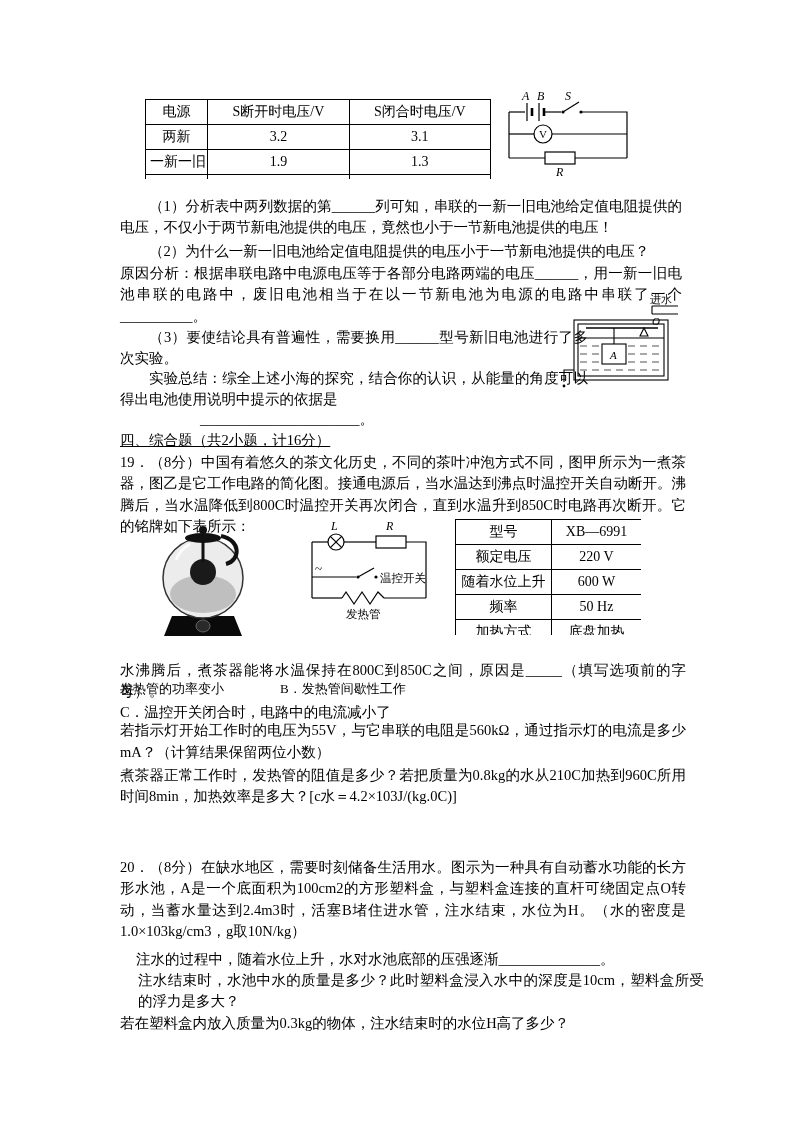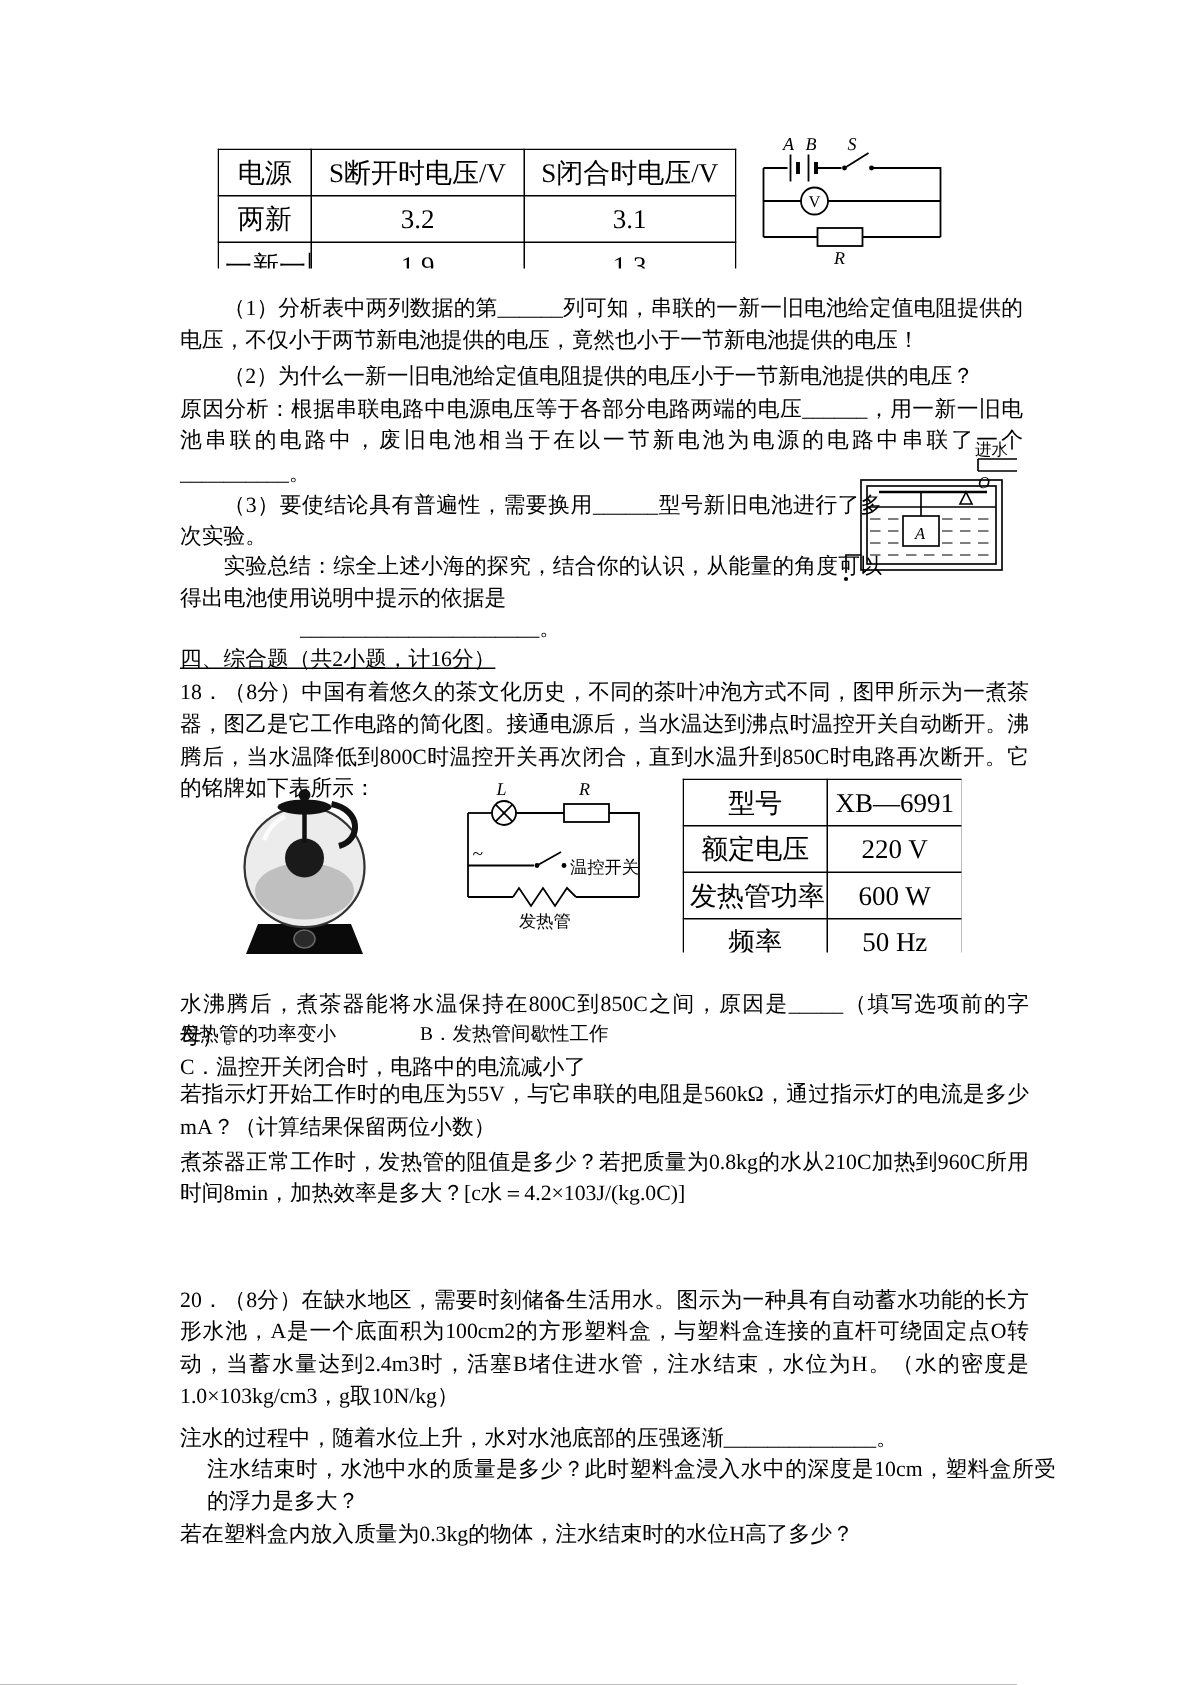--- a/index.html
+++ b/index.html
@@ -18,21 +18,21 @@
     line-height:21.5px;
     text-align:justify;
     white-space:normal;
   }
   .indent{text-indent:2em;}
   
   .vt-wrap{position:absolute;left:145px;top:99px;width:346px;height:80px;overflow:hidden;}
   table.data{border-collapse:collapse;width:100%;table-layout:fixed;}
   table.data th, table.data td{
     border:1px solid #000;
-    font-size:18px;
+    font-size:14px;
     font-weight:normal;
     padding:3px 4px;
     text-align:center;
     white-space:nowrap;
     overflow:hidden;
   }
   .vt-wrap th{height:18px;}
   .vt-wrap td{height:15px;}
   
   .np-wrap{position:absolute;left:455px;top:519px;width:186px;height:116px;overflow:hidden;}
@@ -134,21 +134,21 @@
         <path d="M18,78 H8 V90"></path>
       </g>
       <circle cx="8" cy="94" r="1.4" fill="#000"></circle>
       <text x="94" y="11" font-size="11">进水</text>
       <text x="96" y="33" font-size="11" font-style="italic">O</text>
       <text x="54" y="67" font-size="11" font-style="italic">A</text>
     </svg>
   </div>
 
   <p class="para" style="left:120px;top:415px;width:562px;text-decoration:underline;">四、综合题（共2小题，计16分）</p>
-  <p class="para" style="left:120px;top:437px;width:566px;">18．（8分）中国有着悠久的茶文化历史，不同的茶叶冲泡方式不同，图甲所示为一煮茶器，图乙是它工作电路的简化图。接通电源后，当水温达到沸点时温控开关自动断开。沸腾后，当水温降低到800C时温控开关再次闭合，直到水温升到850C时电路再次断开。它的铭牌如下表所示：</p>
+  <p class="para" style="left:120px;top:437px;width:566px;">19．（8分）中国有着悠久的茶文化历史，不同的茶叶冲泡方式不同，图甲所示为一煮茶器，图乙是它工作电路的简化图。接通电源后，当水温达到沸点时温控开关自动断开。沸腾后，当水温降低到800C时温控开关再次闭合，直到水温升到850C时电路再次断开。它的铭牌如下表所示：</p>
 
   <div class="fig" style="left:138px;top:520px;width:130px;height:118px;">
     <svg width="130" height="118" viewBox="0 0 130 118">
       <polygon points="34,96 96,96 104,116 26,116" fill="#0a0a0a"></polygon>
       <ellipse cx="65" cy="106" rx="7" ry="6" fill="#2a2a2a" stroke="#666"></ellipse>
       <circle cx="65" cy="58" r="40" fill="#ececec" stroke="#333" stroke-width="1.5"></circle>
       <ellipse cx="65" cy="74" rx="33" ry="19" fill="#9a9a9a" opacity="0.55"></ellipse>
       <circle cx="65" cy="52" r="13" fill="#1a1a1a"></circle>
       <line x1="65" y1="22" x2="65" y2="42" stroke="#111" stroke-width="3"></line>
       <ellipse cx="65" cy="18" rx="18" ry="5" fill="#111"></ellipse>
@@ -194,21 +194,21 @@
       <tbody>
           <tr>
         <td>型号</td>
         <td>XB—6991</td>
       </tr>
       <tr>
         <td>额定电压</td>
         <td>220 V</td>
       </tr>
       <tr>
-        <td>发热管功率</td>
+        <td>随着水位上升</td>
         <td>600 W</td>
       </tr>
       <tr>
         <td>频率</td>
         <td>50 Hz</td>
       </tr>
       <tr>
         <td>加热方式</td>
         <td>底盘加热</td>
       </tr>
@@ -219,17 +219,17 @@
   <p class="para" style="left:120px;top:645px;width:566px;">水沸腾后，煮茶器能将水温保持在800C到850C之间，原因是_____（填写选项前的字母）。</p>
   <div class="opts">
     <span>发热管的功率变小</span>
     <span class="optB">B．发热管间歇性工作</span>
   </div>
   <p class="para" style="left:120px;top:687px;width:566px;">C．温控开关闭合时，电路中的电流减小了</p>
   <p class="para" style="left:120px;top:708px;width:566px;margin-top:12px;">若指示灯开始工作时的电压为55V，与它串联的电阻是560kΩ，通过指示灯的电流是多少mA？（计算结果保留两位小数）</p>
   <p class="para" style="left:120px;top:750px;width:566px;">煮茶器正常工作时，发热管的阻值是多少？若把质量为0.8kg的水从210C加热到960C所用时间8min，加热效率是多大？[c水＝4.2×103J/(kg.0C)]</p>
 
   <p class="para" style="left:120px;top:842px;width:566px;">20．（8分）在缺水地区，需要时刻储备生活用水。图示为一种具有自动蓄水功能的长方形水池，A是一个底面积为100cm2的方形塑料盒，与塑料盒连接的直杆可绕固定点O转动，当蓄水量达到2.4m3时，活塞B堵住进水管，注水结束，水位为H。（水的密度是1.0×103kg/cm3，g取10N/kg）</p>
-  <p class="para" style="left:120px;top:934px;width:566px;">注水的过程中，随着水位上升，水对水池底部的压强逐渐______________。</p>
+  <p class="para" style="left:136px;top:934px;width:566px;">注水的过程中，随着水位上升，水对水池底部的压强逐渐______________。</p>
   <p class="para" style="left:138px;top:955px;width:566px;">注水结束时，水池中水的质量是多少？此时塑料盒浸入水中的深度是10cm，塑料盒所受的浮力是多大？</p>
   <p class="para" style="left:120px;top:998px;width:566px;">若在塑料盒内放入质量为0.3kg的物体，注水结束时的水位H高了多少？</p>
 
 </div>
 
 </body></html>

